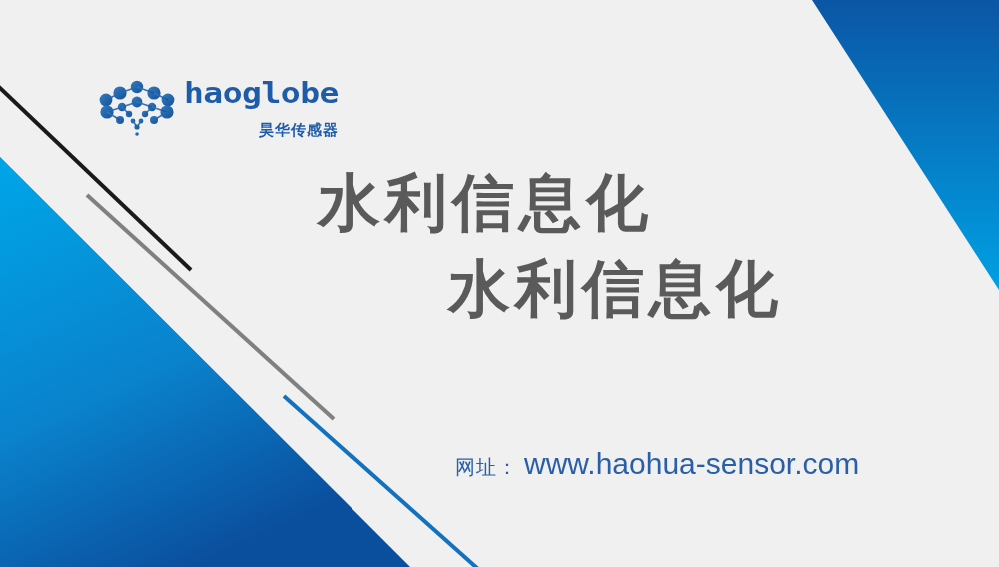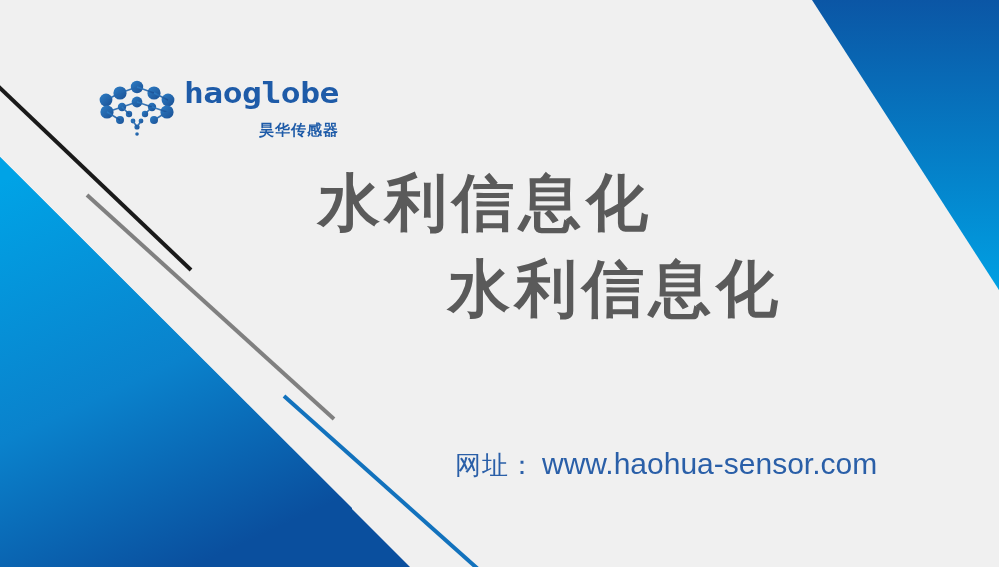--- a/index.html
+++ b/index.html
@@ -86,21 +86,21 @@
   .url-row {
     position: absolute;
     left: 455px;
     top: 418px;
     display: flex;
     align-items: baseline;
     color: #2a5fa8;
     white-space: nowrap;
   }
   .url-label {
-    font-size: 26px;
+    font-size: 20px;
     letter-spacing: 1px;
   }
   .url-value {
     font-size: 30px;
     margin-left: 6px;
     letter-spacing: 0px;
     margin-top: 29px;
   }
 </style>
 </head>

